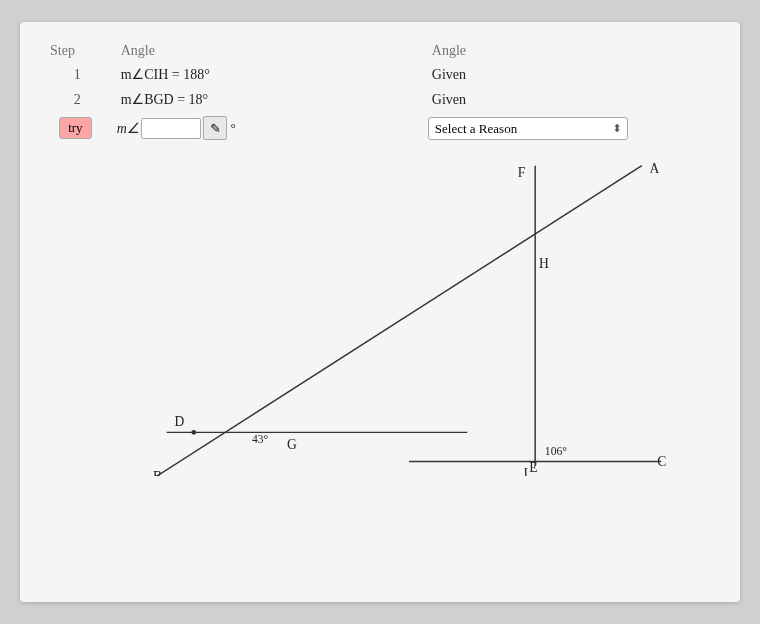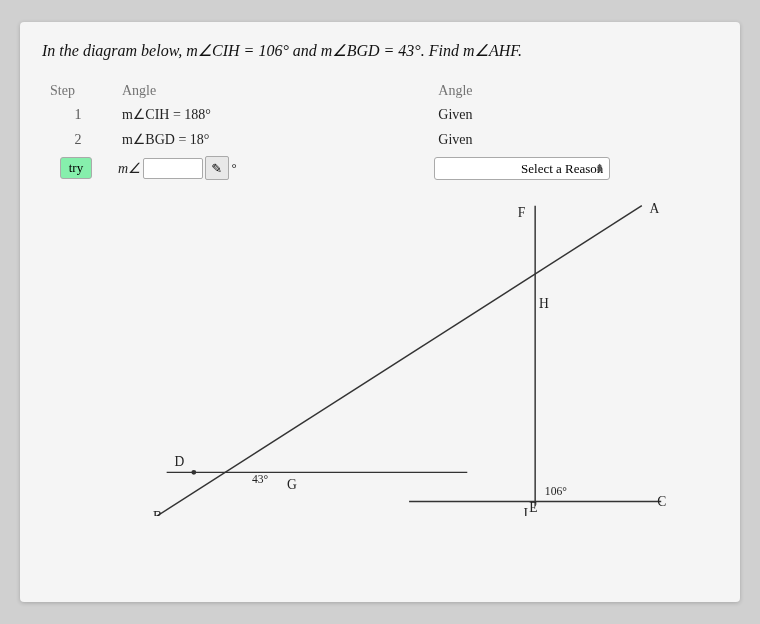--- a/index.html
+++ b/index.html
@@ -68,21 +68,21 @@
       text-align: center;
       color: #555;
     }
 
     .try-row td {
       padding: 4px 4px;
       vertical-align: middle;
     }
 
     .try-btn {
-      background: #86efac;
+      background: #fca5a5;
       border: 1px solid #aaa;
       border-radius: 3px;
       font-size: 13px;
       padding: 2px 8px;
       cursor: pointer;
       margin-right: 4px;
       font-family: inherit;
     }
 
     .angle-input-group {
@@ -117,32 +117,31 @@
       justify-content: center;
       font-size: 13px;
     }
 
     .degree-symbol {
       font-size: 13px;
       margin-left: 1px;
     }
 
     .reason-select {
-      width: 176px;
+      width: 200px;
       font-size: 13px;
       padding: 3px 6px;
       border: 1px solid #aaa;
       border-radius: 3px;
       background: #fff;
       cursor: pointer;
       font-family: inherit;
       appearance: none;
       -webkit-appearance: none;
       position: relative;
-      text-align: right;
     }
 
     .select-wrapper {
       display: inline-flex;
       align-items: center;
       position: relative;
     }
 
     .select-wrapper::after {
       content: '⬍';
@@ -162,21 +161,20 @@
 
     .diagram-area svg {
       width: 100%;
       height: 100%;
     }
   </style>
 </head>
 <body>
 
 <div class="card">
-  <div class="problem-statement">In the diagram below, m∠CIH = 106° and m∠BGD = 43°. Find m∠AHF.</div>
 
   <table class="proof-table">
     <thead>
       <tr>
         <th>Step</th>
         <th>Angle</th>
         <th>Angle</th>
       </tr>
     </thead>
     <tbody>

